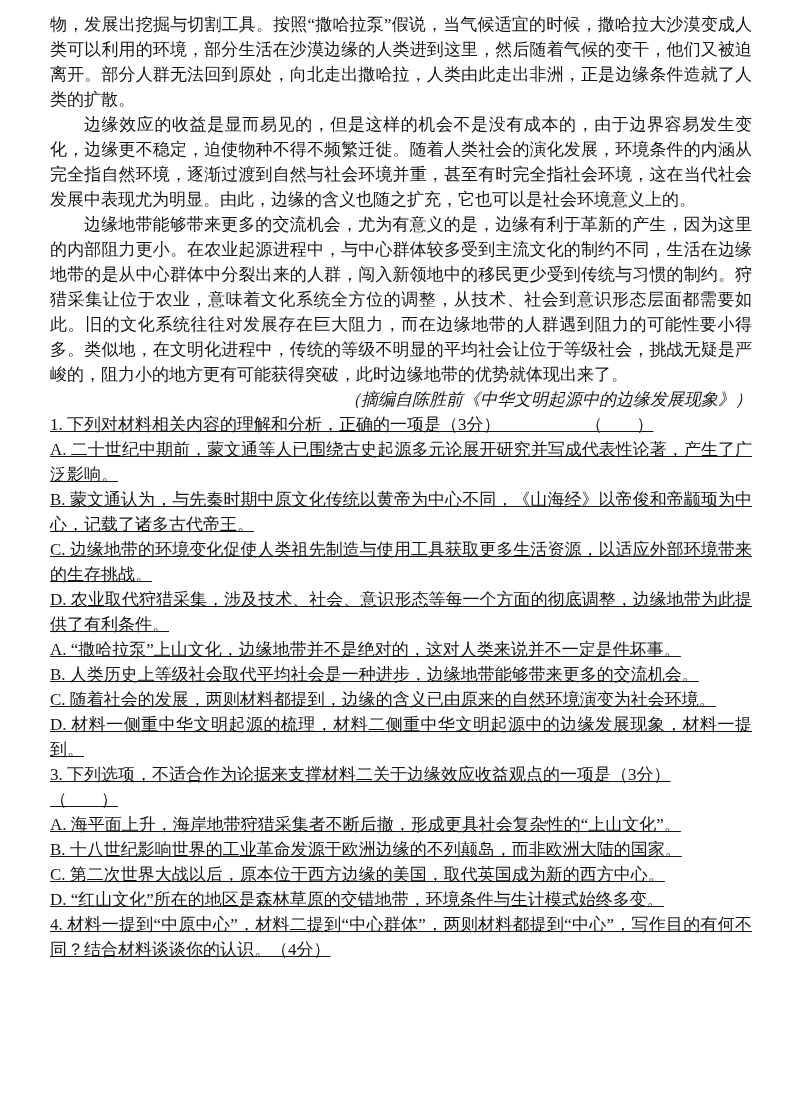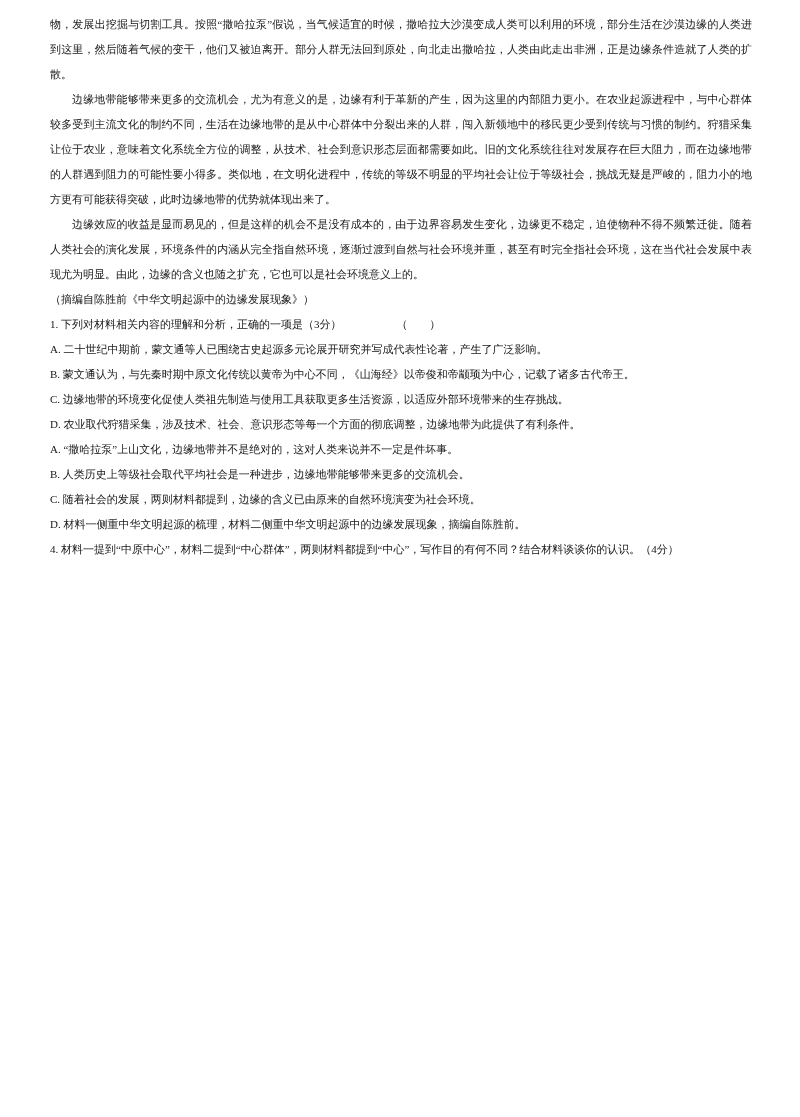--- a/index.html
+++ b/index.html
@@ -12,63 +12,73 @@
     height: 1117px;
     overflow: hidden;
     font-family: "Liberation Serif", "DejaVu Serif", serif;
     color: #151515;
   }
   .page {
     box-sizing: border-box;
     width: 800px;
     height: 837px;
     padding: 12px 48px 16px 50px;
-    font-size: 11px;
+    font-size: 17px;
     line-height: 25px;
     text-align: justify;
     border-radius: 27px;
   }
   p {
     margin: 0;
     padding: 0;
   }
   .indent {
     text-indent: 2em;
   }
   .attr {
-    text-align: left;
+    text-align: right;
+    font-style: italic;
   }
   .question p {
     text-align: justify;
+    text-decoration: underline;
   }
 </style>
 </head>
 <body>
 
 <div class="page">
 
   <p class="para">物，发展出挖掘与切割工具。按照“撒哈拉泵”假说，当气候适宜的时候，撒哈拉大沙漠变成人类可以利用的环境，部分生活在沙漠边缘的人类进到这里，然后随着气候的变干，他们又被迫离开。部分人群无法回到原处，向北走出撒哈拉，人类由此走出非洲，正是边缘条件造就了人类的扩散。</p>
+  <p class="para indent">边缘效应的收益是显而易见的，但是这样的机会不是没有成本的，由于边界容易发生变化，边缘更不稳定，迫使物种不得不频繁迁徙。随着人类社会的演化发展，环境条件的内涵从完全指自然环境，逐渐过渡到自然与社会环境并重，甚至有时完全指社会环境，这在当代社会发展中表现尤为明显。由此，边缘的含义也随之扩充，它也可以是社会环境意义上的。</p>
   <p class="para indent">边缘地带能够带来更多的交流机会，尤为有意义的是，边缘有利于革新的产生，因为这里的内部阻力更小。在农业起源进程中，与中心群体较多受到主流文化的制约不同，生活在边缘地带的是从中心群体中分裂出来的人群，闯入新领地中的移民更少受到传统与习惯的制约。狩猎采集让位于农业，意味着文化系统全方位的调整，从技术、社会到意识形态层面都需要如此。旧的文化系统往往对发展存在巨大阻力，而在边缘地带的人群遇到阻力的可能性要小得多。类似地，在文明化进程中，传统的等级不明显的平均社会让位于等级社会，挑战无疑是严峻的，阻力小的地方更有可能获得突破，此时边缘地带的优势就体现出来了。</p>
-  <p class="para indent">边缘效应的收益是显而易见的，但是这样的机会不是没有成本的，由于边界容易发生变化，边缘更不稳定，迫使物种不得不频繁迁徙。随着人类社会的演化发展，环境条件的内涵从完全指自然环境，逐渐过渡到自然与社会环境并重，甚至有时完全指社会环境，这在当代社会发展中表现尤为明显。由此，边缘的含义也随之扩充，它也可以是社会环境意义上的。</p>
   <p class="attr">（摘编自陈胜前《中华文明起源中的边缘发展现象》）</p>
 
   <div class="question">
     <p>1. 下列对材料相关内容的理解和分析，正确的一项是（3分）　　　　　（　　）</p>
     <p>A. 二十世纪中期前，蒙文通等人已围绕古史起源多元论展开研究并写成代表性论著，产生了广泛影响。</p>
     <p>B. 蒙文通认为，与先秦时期中原文化传统以黄帝为中心不同，《山海经》以帝俊和帝颛顼为中心，记载了诸多古代帝王。</p>
     <p>C. 边缘地带的环境变化促使人类祖先制造与使用工具获取更多生活资源，以适应外部环境带来的生存挑战。</p>
     <p>D. 农业取代狩猎采集，涉及技术、社会、意识形态等每一个方面的彻底调整，边缘地带为此提供了有利条件。</p>
   </div>
 
   <div class="question">
     <p>A. “撒哈拉泵”上山文化，边缘地带并不是绝对的，这对人类来说并不一定是件坏事。</p>
     <p>B. 人类历史上等级社会取代平均社会是一种进步，边缘地带能够带来更多的交流机会。</p>
     <p>C. 随着社会的发展，两则材料都提到，边缘的含义已由原来的自然环境演变为社会环境。</p>
-    <p>D. 材料一侧重中华文明起源的梳理，材料二侧重中华文明起源中的边缘发展现象，摘编自陈胜前。</p>
+    <p>D. 材料一侧重中华文明起源的梳理，材料二侧重中华文明起源中的边缘发展现象，材料一提到。</p>
   </div>
 
+  <div class="question">
+    <p>3. 下列选项，不适合作为论据来支撑材料二关于边缘效应收益观点的一项是（3分）</p>
+    <p>（　　）</p>
+    <p>A. 海平面上升，海岸地带狩猎采集者不断后撤，形成更具社会复杂性的“上山文化”。</p>
+    <p>B. 十八世纪影响世界的工业革命发源于欧洲边缘的不列颠岛，而非欧洲大陆的国家。</p>
+    <p>C. 第二次世界大战以后，原本位于西方边缘的美国，取代英国成为新的西方中心。</p>
+    <p>D. “红山文化”所在的地区是森林草原的交错地带，环境条件与生计模式始终多变。</p>
+  </div>
 
   <div class="question">
     <p>4. 材料一提到“中原中心”，材料二提到“中心群体”，两则材料都提到“中心”，写作目的有何不同？结合材料谈谈你的认识。（4分）</p>
   </div>
 
 
 </div>
 
 </body></html>

